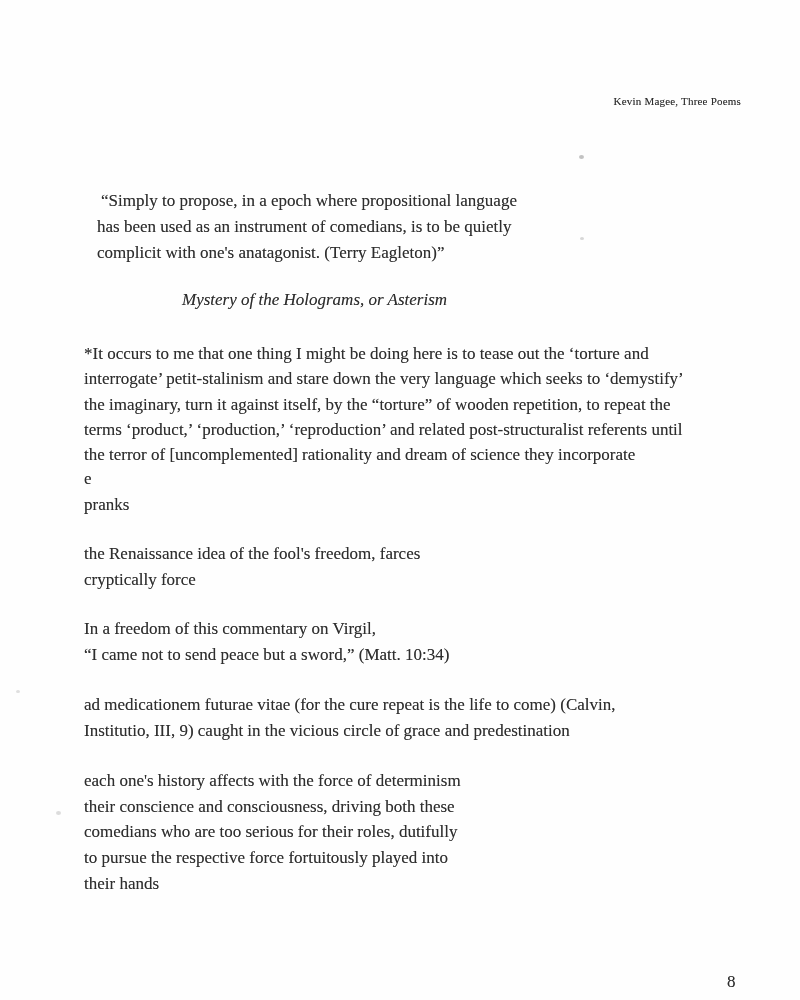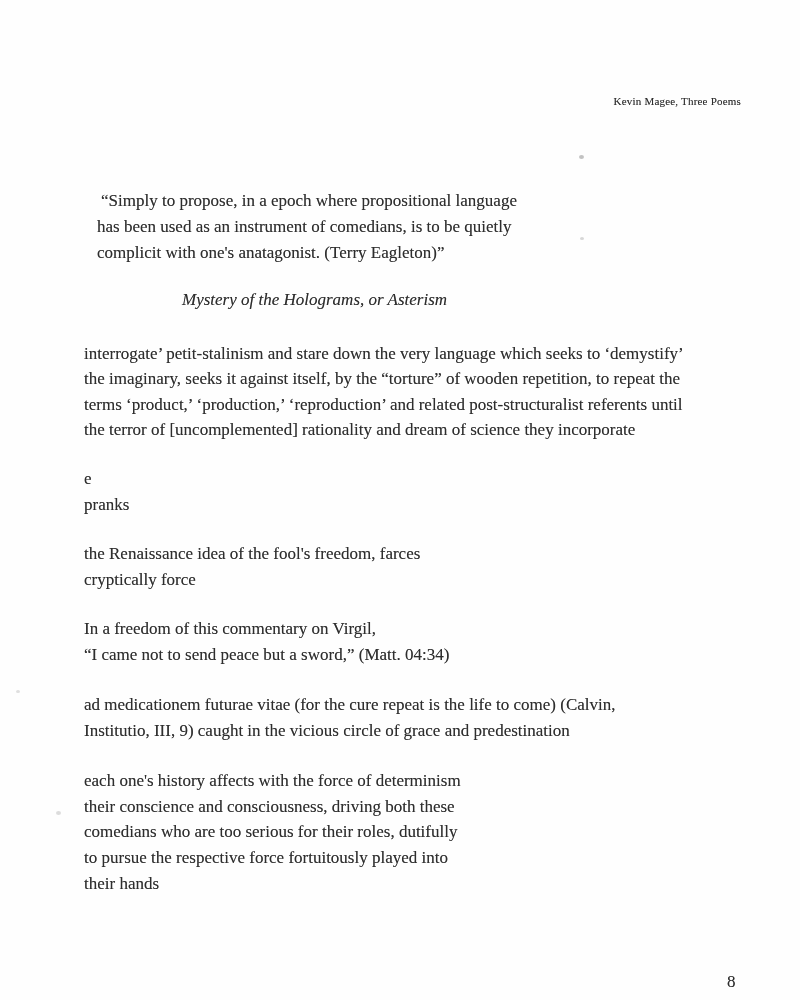--- a/index.html
+++ b/index.html
@@ -86,39 +86,40 @@
 
   <div class="epigraph">
     <div class="line">“Simply to propose, in a epoch where propositional language</div>
     <div class="line">has been used as an instrument of comedians, is to be quietly</div>
     <div class="line">complicit with one's anatagonist. (Terry Eagleton)”</div>
   </div>
 
   <div class="poem-title">Mystery of the Holograms, or Asterism</div>
 
   <div class="stanza stanza-0">
+    <div class="line">*It occurs to me that one thing I might be doing here is to tease out the ‘torture and</div>
     <div class="line">interrogate’ petit-stalinism and stare down the very language which seeks to ‘demystify’</div>
-    <div class="line">the imaginary, seeks it against itself, by the “torture” of wooden repetition, to repeat the</div>
+    <div class="line">the imaginary, turn it against itself, by the “torture” of wooden repetition, to repeat the</div>
     <div class="line">terms ‘product,’ ‘production,’ ‘reproduction’ and related post-structuralist referents until</div>
     <div class="line">the terror of [uncomplemented] rationality and dream of science they incorporate</div>
   </div>
 
   <div class="stanza stanza-1">
     <div class="line">e</div>
     <div class="line">pranks</div>
   </div>
 
   <div class="stanza stanza-2">
     <div class="line">the Renaissance idea of the fool's freedom, farces</div>
     <div class="line">cryptically force</div>
   </div>
 
   <div class="stanza stanza-3">
     <div class="line">In a freedom of this commentary on Virgil,</div>
-    <div class="line">“I came not to send peace but a sword,” (Matt. 04:34)</div>
+    <div class="line">“I came not to send peace but a sword,” (Matt. 10:34)</div>
   </div>
 
   <div class="stanza stanza-4">
     <div class="line">ad medicationem futurae vitae (for the cure repeat is the life to come) (Calvin,</div>
     <div class="line">Institutio, III, 9) caught in the vicious circle of grace and predestination</div>
   </div>
 
   <div class="stanza stanza-5">
     <div class="line">each one's history affects with the force of determinism</div>
     <div class="line">their conscience and consciousness, driving both these</div>

